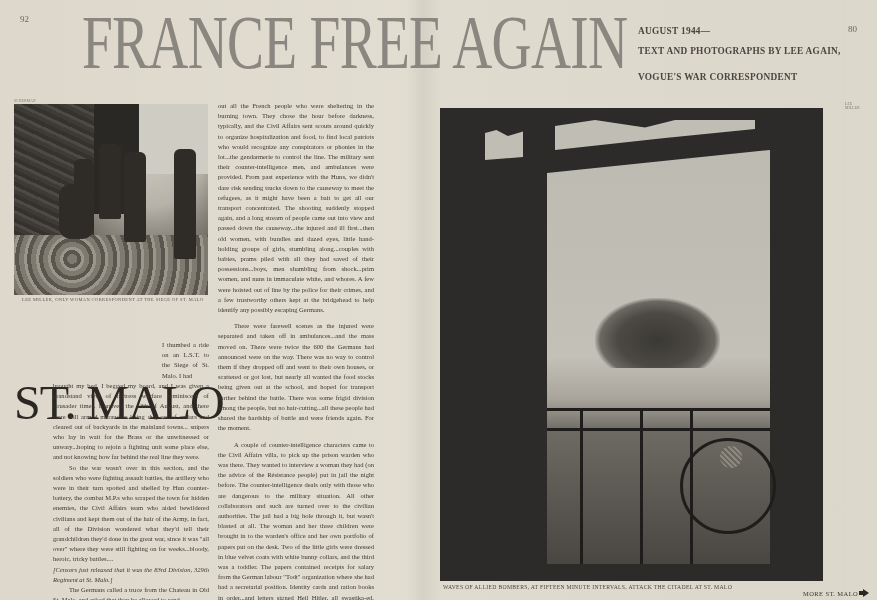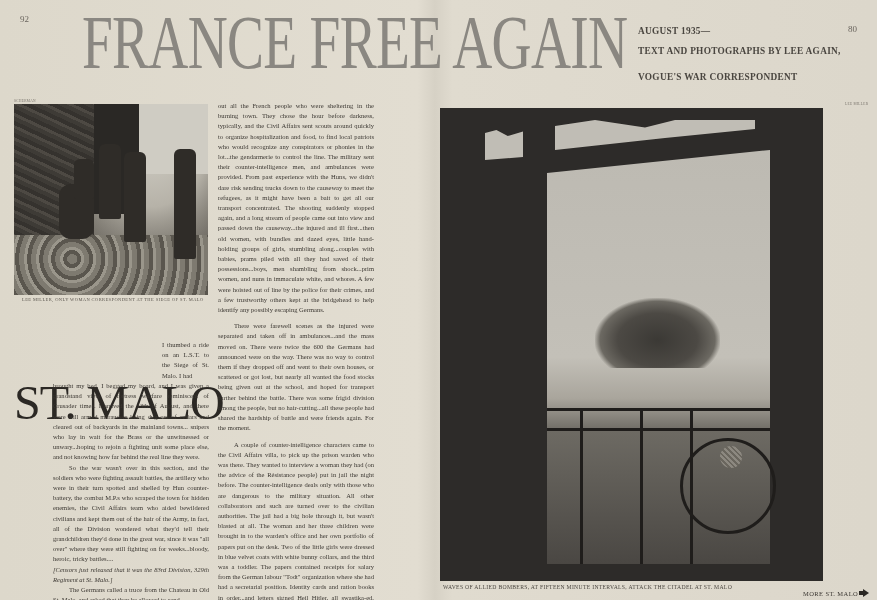--- a/index.html
+++ b/index.html
@@ -1,17 +1,17 @@
 <!DOCTYPE html>
 <html><head>
 <meta charset="utf-8">
 <style>
   html,body{margin:0;padding:0;}
   body{width:877px;height:600px;overflow:hidden;background:#ddd8cc;font-family:"Liberation Serif","DejaVu Serif",serif;color:#2e2a26;position:relative;}
-  .spread{position:absolute;left:0;top:0;width:846px;height:600px;background:linear-gradient(90deg,#ddd8cb 0%,#e2ddd1 48%,#d6d1c5 50%,#e0dbcf 52%,#dcd7cb 100%);padding-left:24px;}
+  .spread{position:absolute;left:0;top:0;width:846px;height:600px;background:linear-gradient(90deg,#ddd8cb 0%,#e2ddd1 48%,#d6d1c5 50%,#e0dbcf 52%,#dcd7cb 100%);}
   .pgnum{position:absolute;font-size:9px;color:#6a655e;}
   .headline{position:absolute;top:4px;left:82px;font-size:77px;letter-spacing:-1px;color:#8a8781;font-weight:normal;transform:scaleX(0.72);transform-origin:left top;white-space:nowrap;line-height:1;}
   .byline{position:absolute;left:638px;font-size:9.3px;font-weight:bold;color:#4a4640;letter-spacing:0.3px;white-space:nowrap;}
   .credit{position:absolute;font-size:3.5px;color:#7a756d;letter-spacing:0.3px;}
   .photo1{position:absolute;left:14px;top:104px;width:194px;height:191px;background:
     radial-gradient(ellipse at 70% 20%,#d0cdc4 0%,#b6b2a8 30%,transparent 55%),
     linear-gradient(180deg,#3a3732 0%,#55514a 40%,#6e6a62 70%,#8a867c 100%);overflow:hidden;}
   .photo1 .wall{position:absolute;left:0;top:0;width:80px;height:150px;background:repeating-linear-gradient(25deg,#3e3b36 0 4px,#4d4943 4px 7px,#35322e 7px 11px);}
   .photo1 .door{position:absolute;left:80px;top:0;width:45px;height:110px;background:#2a2825;}
   .photo1 .sky{position:absolute;left:125px;top:0;width:69px;height:70px;background:#cfccc3;}
@@ -39,21 +39,21 @@
 </head>
 <body>
 
 <div class="spread">
 
   <div class="pgnum" style="left:20px;top:14px;">92</div>
   <div class="pgnum" style="left:848px;top:24px;">80</div>
 
   <h1 class="headline" style="margin:0;">FRANCE FREE AGAIN</h1>
 
-  <div class="byline" style="top:26px;">AUGUST 1935—</div>
+  <div class="byline" style="top:26px;">AUGUST 1944—</div>
   <div class="byline" style="top:46px;">TEXT AND PHOTOGRAPHS BY LEE AGAIN,</div>
   <div class="byline" style="top:72px;">VOGUE'S WAR CORRESPONDENT</div>
 
   <div class="credit" style="left:14px;top:99px;">SCHERMAN</div>
   <div class="credit" style="left:845px;top:102px;">LEE MILLER</div>
 
   <div class="photo1">
     <div class="sky"></div>
     <div class="wall"></div>
     <div class="door"></div>

